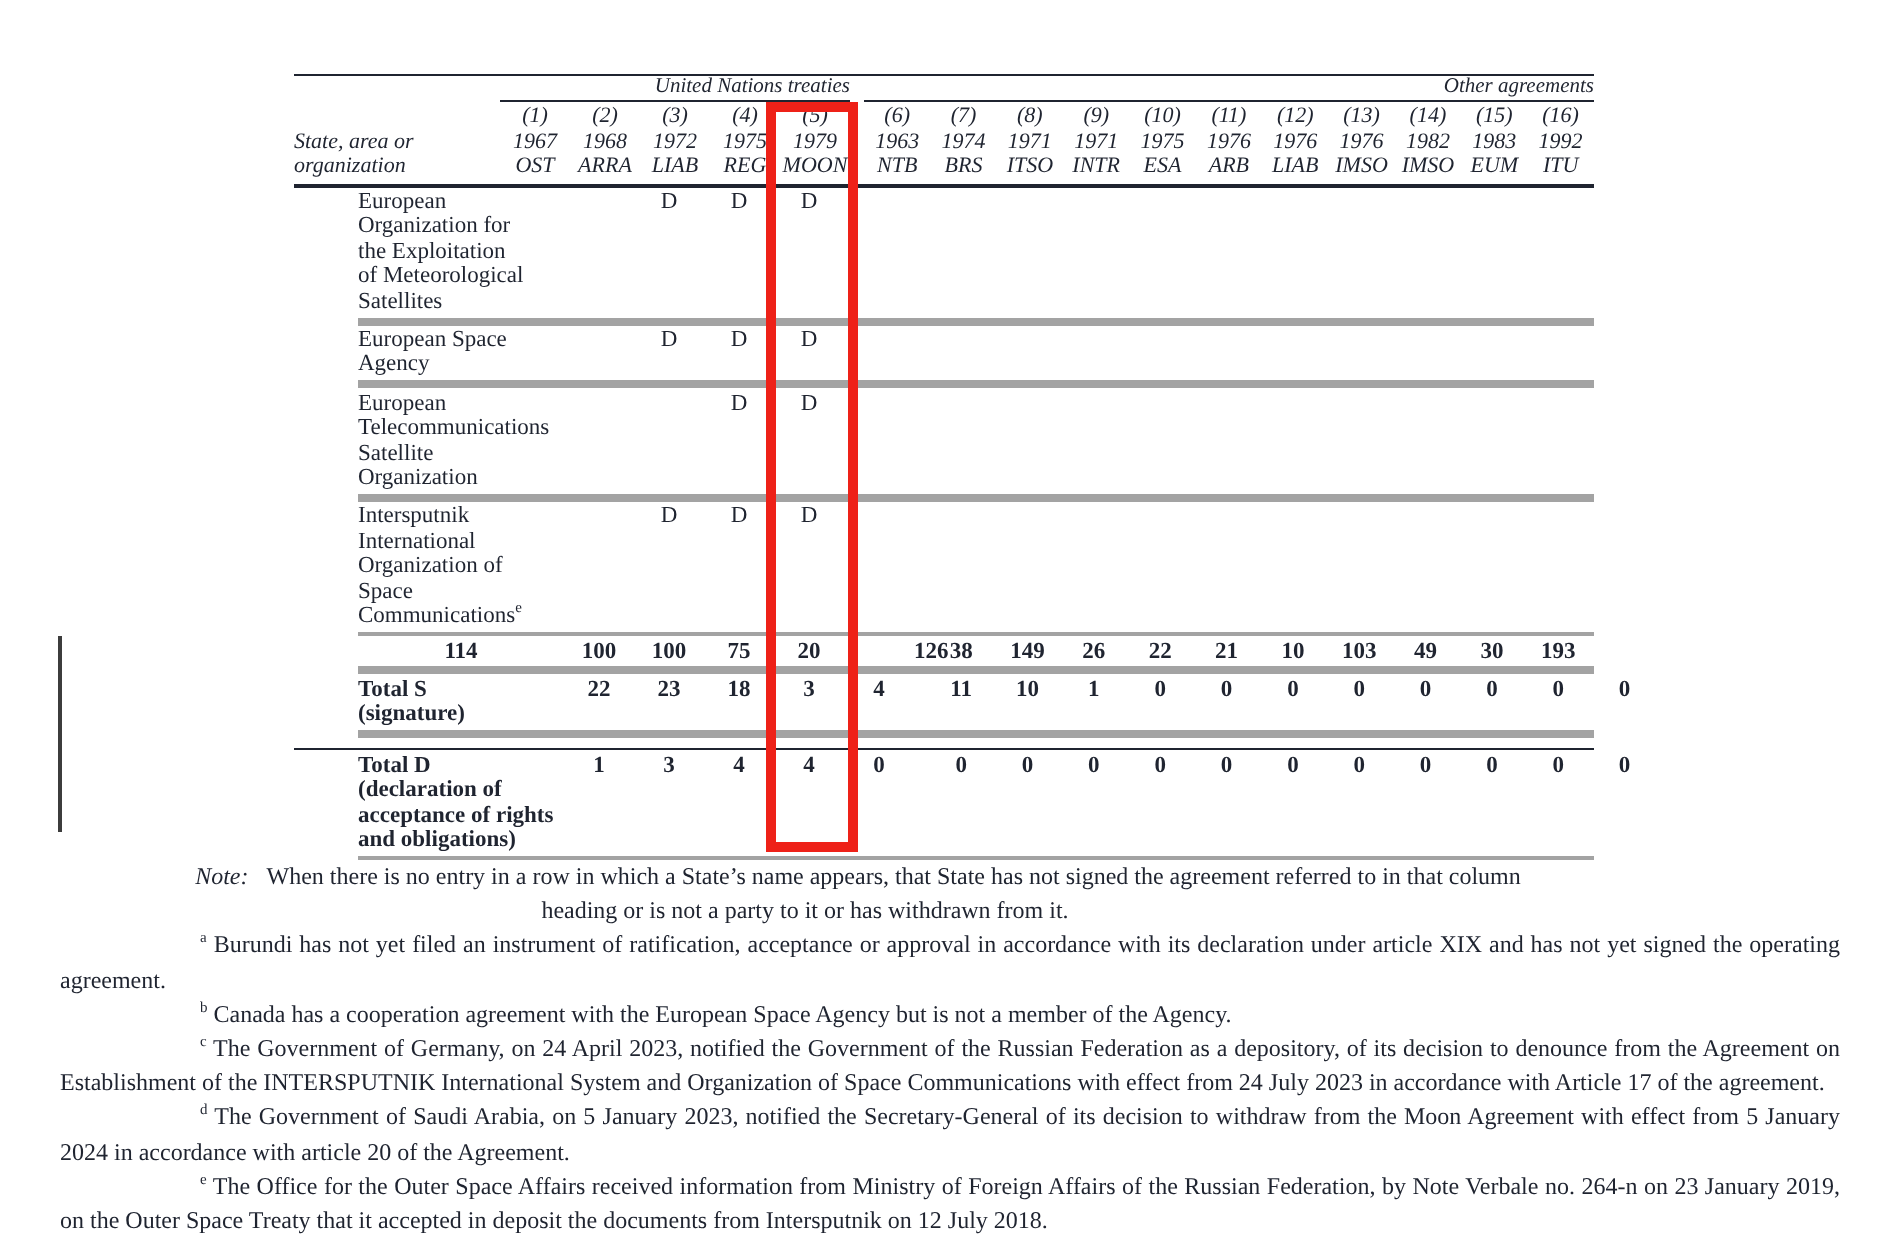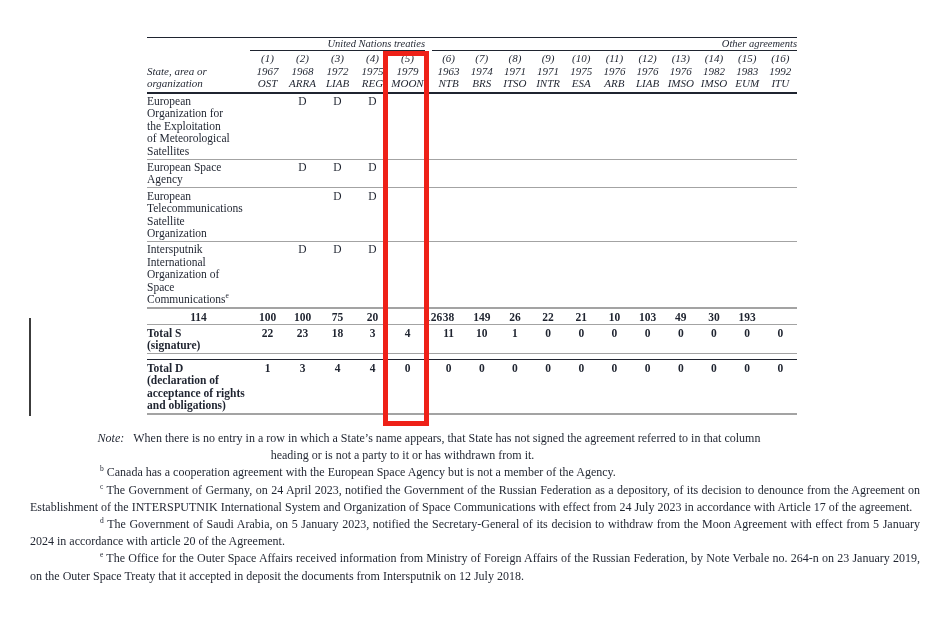--- a/index.html
+++ b/index.html
@@ -12,21 +12,21 @@
   .group-row{display:flex;align-items:flex-end;}
   .g-spacer{width:103px;}
   .g-gap{width:7px;}
   .gtitle{height:12px;font-style:italic;font-size:10.5px;line-height:12px;text-align:right;border-bottom:1px solid #1f2430;}
   .g1{width:175px;}
   .g2{width:365px;}
   .tgrid{display:grid;grid-template-columns:103px repeat(5,35px) 7px repeat(11,33.18px);}
   .hdr-row{border-bottom:2.5px solid #1f2430;padding:1px 0 2px 0;}
   .hdr-label{font-style:italic;font-size:11px;line-height:12.5px;white-space:pre-line;align-self:end;}
   .hcol{text-align:center;font-style:italic;font-size:11px;line-height:12.5px;}
-  .row{font-size:11.5px;line-height:12.4px;border-bottom:1px solid #a3a3a3;padding:1.5px 0;}
+  .row{font-size:11.5px;line-height:12.4px;border-bottom:4px solid #a3a3a3;padding:1.5px 0;margin-left:32px;}
   .row .label{white-space:pre-line;padding-right:2px;}
   .cell{text-align:center;}
   .bold{font-weight:bold;}
   .sep2{border-bottom-width:2.5px;}
   .spacer-row{height:5px;border-bottom:1px solid #1f2430;}
   sup{font-size:7.5px;line-height:0;vertical-align:super;}
   .red-box{position:absolute;left:236px;top:13px;width:36px;height:365px;border:5px solid #ee2118;pointer-events:none;}
   .notes{position:absolute;left:30px;top:430px;width:890px;}
   .note-intro{margin:0;font-size:12px;line-height:17.2px;text-indent:53px;width:745px;text-align:center;}
   .gap8{display:inline-block;width:9px;}
@@ -288,18 +288,19 @@
         <div class="cell">0</div>
       </div>
     </div>
 
   <div class="red-box" style="border-color: rgb(238, 33, 24);"></div>
 </div>
 
 <div class="notes">
   <p class="note-intro"><i>Note:</i><span class="gap8"></span><span>When there is no entry in a row in which a State’s name appears, that State has not signed the agreement referred to in that column heading or is not a party to it or has withdrawn from it.</span></p>
   <div id="footnotes">
+      <p class="fnote"><sup>a</sup> Burundi has not yet filed an instrument of ratification, acceptance or approval in accordance with its declaration under article XIX and has not yet signed the operating agreement.</p>
       <p class="fnote"><sup>b</sup> Canada has a cooperation agreement with the European Space Agency but is not a member of the Agency.</p>
       <p class="fnote"><sup>c</sup> The Government of Germany, on 24 April 2023, notified the Government of the Russian Federation as a depository, of its decision to denounce from the Agreement on Establishment of the INTERSPUTNIK International System and Organization of Space Communications with effect from 24 July 2023 in accordance with Article 17 of the agreement.</p>
       <p class="fnote"><sup>d</sup> The Government of Saudi Arabia, on 5 January 2023, notified the Secretary-General of its decision to withdraw from the Moon Agreement with effect from 5 January 2024 in accordance with article 20 of the Agreement.</p>
       <p class="fnote"><sup>e</sup> The Office for the Outer Space Affairs received information from Ministry of Foreign Affairs of the Russian Federation, by Note Verbale no. 264-n on 23 January 2019, on the Outer Space Treaty that it accepted in deposit the documents from Intersputnik on 12 July 2018.</p>
     </div>
 </div>
 
 </body></html>

